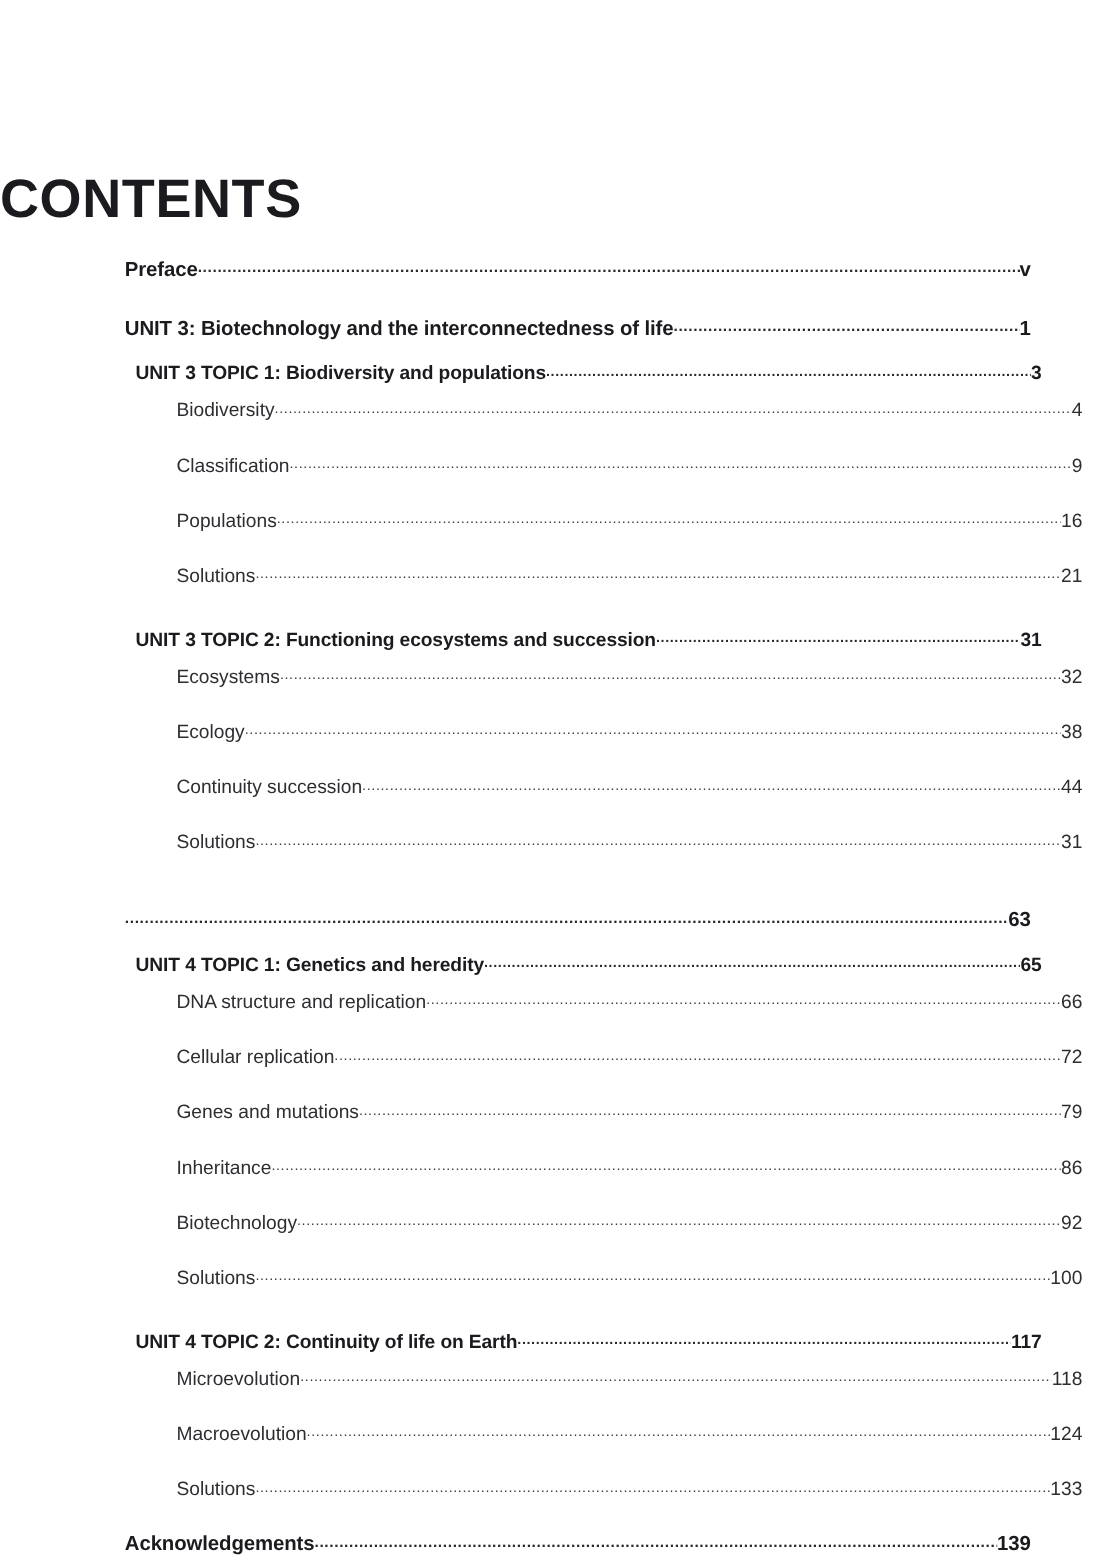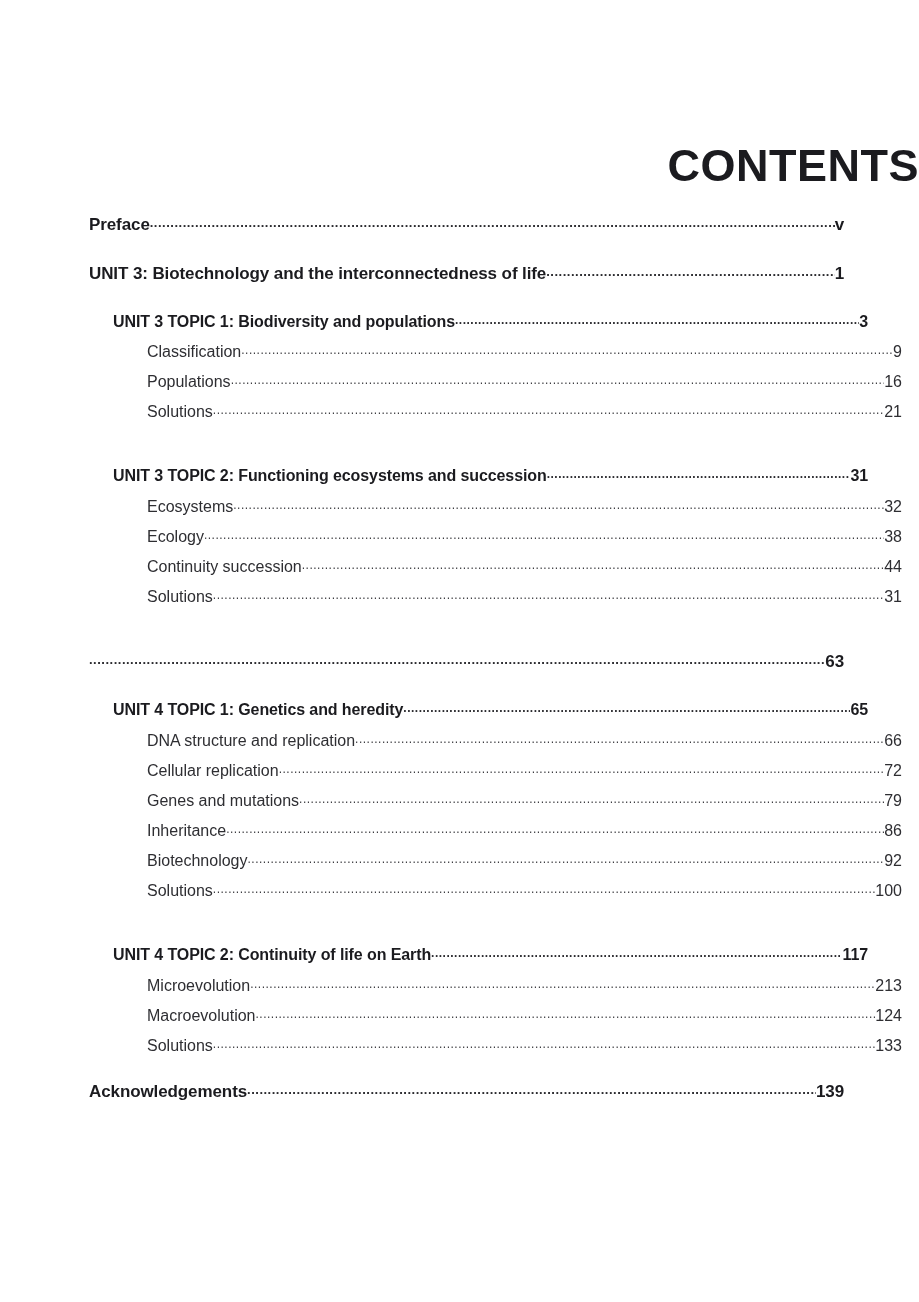--- a/index.html
+++ b/index.html
@@ -20,21 +20,21 @@
     position: absolute;
     inset: 0;
     background: #ffffff;
   }
 
   .toc-title {
     position: absolute;
     top: 143px;
     left: 0;
     width: 919px;
-    text-align: right;
+    text-align: left;
     font-size: 45px;
     font-weight: 700;
     letter-spacing: 0.5px;
     color: #1b1b1f;
     line-height: 1;
   }
 
   .toc-body {
     position: absolute;
     top: 213px;
@@ -74,21 +74,21 @@
   }
 
   .toc-page {
     flex: 0 0 auto;
     text-align: right;
     color: #1b1b1f;
   }
 
   
   .lvl-front, .lvl-unit {
-    margin-left: 0px;
+    margin-left: 15px;
     font-size: 17px;
     font-weight: 700;
     letter-spacing: -0.1px;
     justify-content: center;
   }
   .lvl-front .toc-leader::before,
   .lvl-unit .toc-leader::before {
     font-size: 13px;
     letter-spacing: 0.5px;
   }
@@ -129,22 +129,22 @@
   }
   .lvl-sub .toc-page {
     font-size: 16px;
     font-weight: 400;
     color: #2e2e32;
   }
 
   
   .toc-row.lvl-front  { margin-top: 0;    height: 30px; }
   .toc-row.lvl-unit   { margin-top: 19px; height: 30px; }
-  .toc-row.lvl-topic  { margin-top: 19px; height: 30px; }
-  .toc-row.lvl-sub    { margin-top: 0px;  height: 30px; }
+  .toc-row.lvl-topic  { margin-top: 8px; height: 30px; }
+  .toc-row.lvl-sub    { margin-top: 16px;  height: 30px; }
   .toc-row.first-sub  { margin-top: 1px; }
   .group-gap          { height: 15px; }
 </style>
 </head>
 <body>
 
 <div class="page">
 
   <div class="toc-title">CONTENTS</div>
 
@@ -157,20 +157,25 @@
       <div class="toc-row lvl-unit">
         <span class="toc-label">UNIT 3: Biotechnology and the interconnectedness of life </span>
         <span class="toc-leader"></span>
         <span class="toc-page">1</span>
       </div>
       <div class="toc-row lvl-topic">
         <span class="toc-label">UNIT 3 TOPIC 1: Biodiversity and populations</span>
         <span class="toc-leader"></span>
         <span class="toc-page">3</span>
       </div>
+      <div class="toc-row lvl-sub first-sub">
+        <span class="toc-label">Biodiversity</span>
+        <span class="toc-leader"></span>
+        <span class="toc-page">4</span>
+      </div>
       <div class="toc-row lvl-sub">
         <span class="toc-label">Classification</span>
         <span class="toc-leader"></span>
         <span class="toc-page">9</span>
       </div>
       <div class="toc-row lvl-sub">
         <span class="toc-label">Populations</span>
         <span class="toc-leader"></span>
         <span class="toc-page">16</span>
       </div>
@@ -247,21 +252,21 @@
       </div>
       <div class="group-gap"></div>
       <div class="toc-row lvl-topic">
         <span class="toc-label">UNIT 4 TOPIC 2: Continuity of life on Earth</span>
         <span class="toc-leader"></span>
         <span class="toc-page">117</span>
       </div>
       <div class="toc-row lvl-sub first-sub">
         <span class="toc-label">Microevolution </span>
         <span class="toc-leader"></span>
-        <span class="toc-page">213</span>
+        <span class="toc-page">118</span>
       </div>
       <div class="toc-row lvl-sub">
         <span class="toc-label">Macroevolution</span>
         <span class="toc-leader"></span>
         <span class="toc-page">124</span>
       </div>
       <div class="toc-row lvl-sub">
         <span class="toc-label">Solutions </span>
         <span class="toc-leader"></span>
         <span class="toc-page">133</span>

